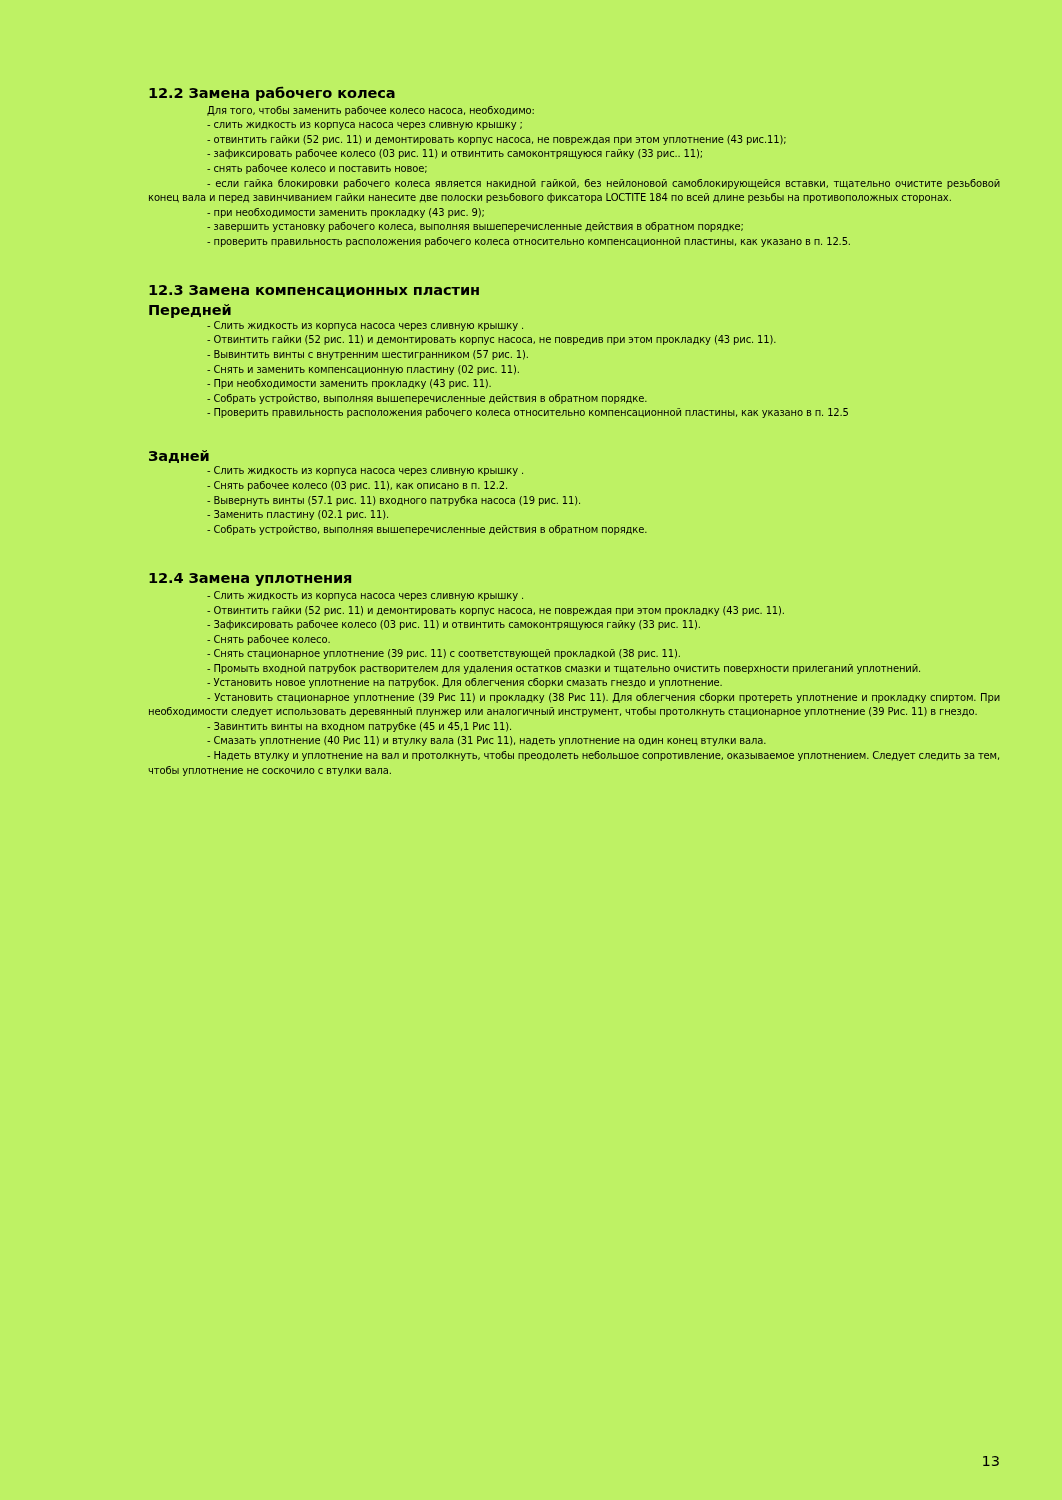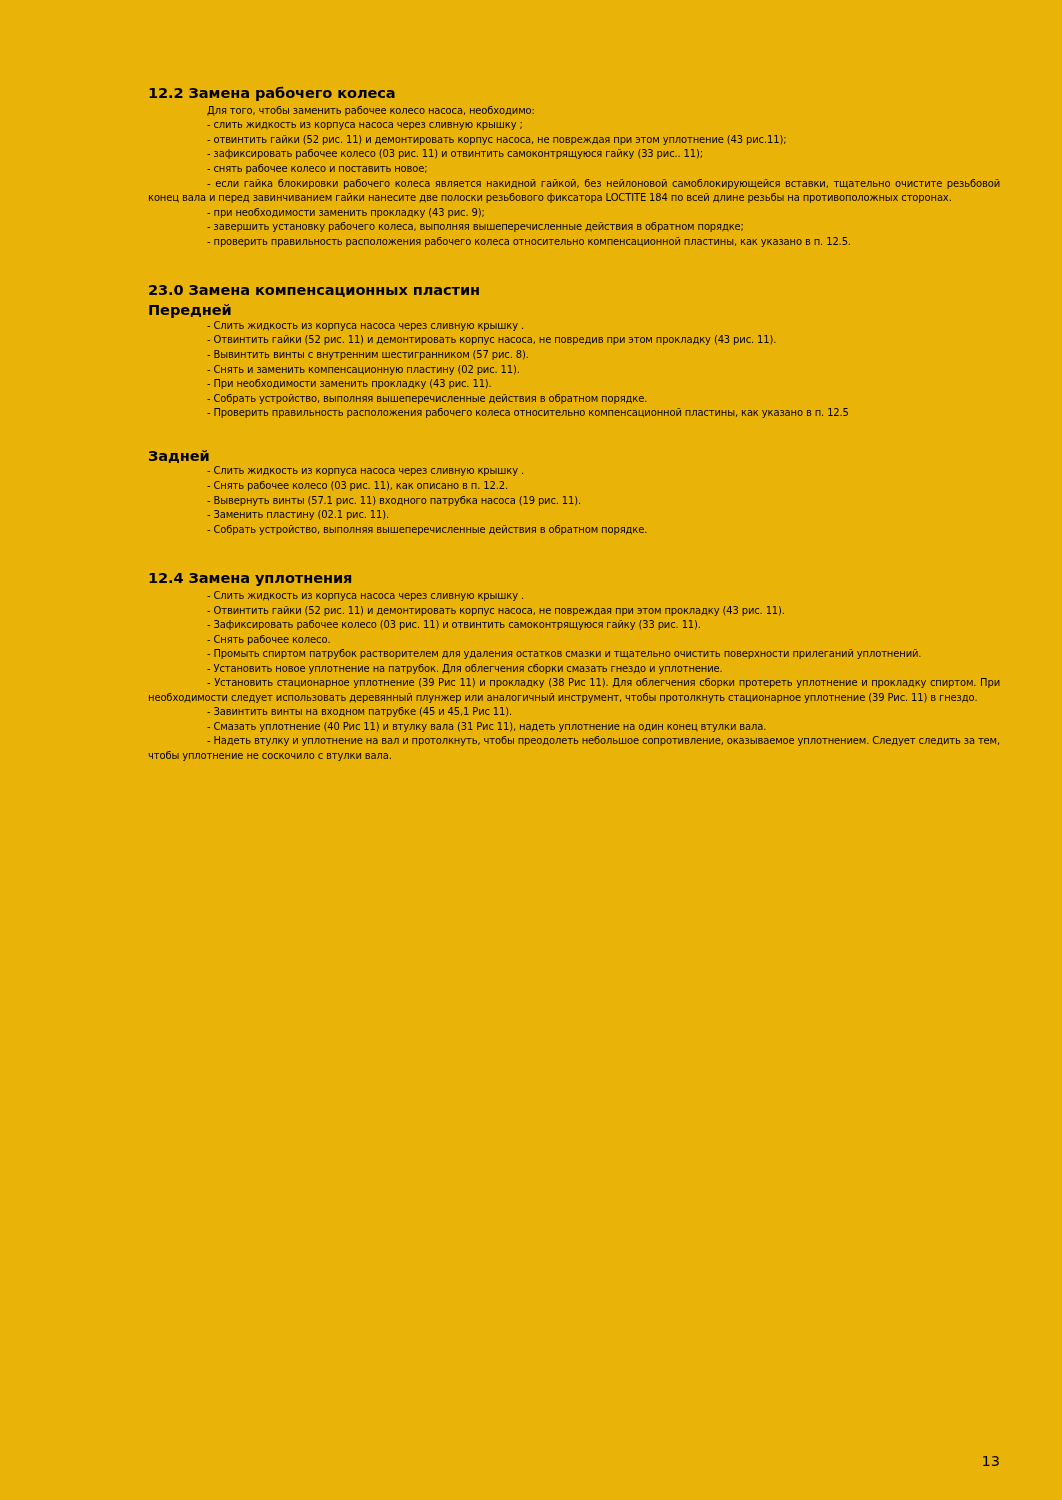--- a/index.html
+++ b/index.html
@@ -4,21 +4,21 @@
 <style>
   html, body {
     margin: 0;
     padding: 0;
     background: #ffffff;
   }
   .page {
     position: relative;
     width: 1062px;
     height: 1500px;
-    background: #eab308;
+    background: #bef264;
     margin: 0 auto;
     overflow: hidden;
     font-family: "DejaVu Sans", "Liberation Sans", sans-serif;
     color: #000000;
   }
   .content {
     position: absolute;
     left: 148px;
     top: 84px;
     width: 852px;
@@ -73,43 +73,44 @@
       <p class="body nojust">Для того, чтобы заменить рабочее колесо насоса, необходимо:</p>
       <p class="body nojust">- слить жидкость из корпуса насоса через сливную крышку ;</p>
       <p class="body">- отвинтить гайки (52 рис. 11) и демонтировать корпус насоса, не повреждая при этом уплотнение (43 рис.11);</p>
       <p class="body nojust">- зафиксировать рабочее колесо (03 рис. 11) и отвинтить самоконтрящуюся гайку (33 рис.. 11);</p>
       <p class="body nojust">- снять рабочее колесо и поставить новое;</p>
       <p class="body">- если гайка блокировки рабочего колеса является накидной гайкой, без нейлоновой самоблокирующейся вставки, тщательно очистите резьбовой конец вала и перед завинчиванием гайки нанесите две полоски резьбового фиксатора LOCTITE 184 по всей длине резьбы на противоположных сторонах.</p>
       <p class="body nojust">- при необходимости заменить прокладку (43 рис. 9);</p>
       <p class="body">- завершить установку рабочего колеса, выполняя вышеперечисленные действия в обратном порядке;</p>
       <p class="body">- проверить правильность расположения рабочего колеса относительно компенсационной пластины, как указано в п. 12.5.</p>
       <div class="gap-lg"></div>
-      <div class="h2">23.0 Замена компенсационных пластин</div>
+      <div class="h2">12.3 Замена компенсационных пластин</div>
       <div class="subhead">Передней</div>
       <p class="body nojust">- Слить жидкость из корпуса насоса через сливную крышку .</p>
       <p class="body">- Отвинтить гайки (52 рис. 11) и демонтировать корпус насоса, не повредив при этом прокладку (43 рис. 11).</p>
-      <p class="body nojust">- Вывинтить винты с внутренним шестигранником (57 рис. 8).</p>
+      <p class="body nojust">- Вывинтить винты с внутренним шестигранником (57 рис. 1).</p>
       <p class="body nojust">- Снять и заменить компенсационную пластину (02 рис. 11).</p>
       <p class="body nojust">- При необходимости заменить прокладку (43 рис. 11).</p>
       <p class="body nojust">- Собрать устройство, выполняя вышеперечисленные действия в обратном порядке.</p>
       <p class="body">- Проверить правильность расположения рабочего колеса относительно компенсационной пластины, как указано в п. 12.5</p>
       <div class="gap-md"></div>
       <div class="subhead">Задней</div>
       <p class="body nojust">- Слить жидкость из корпуса насоса через сливную крышку .</p>
       <p class="body nojust">- Снять рабочее колесо (03 рис. 11), как описано в п. 12.2.</p>
       <p class="body nojust">- Вывернуть винты (57.1 рис. 11) входного патрубка насоса (19 рис. 11).</p>
       <p class="body nojust">- Заменить пластину (02.1 рис. 11).</p>
       <p class="body nojust">- Собрать устройство, выполняя вышеперечисленные действия в обратном порядке.</p>
       <div class="gap-lg"></div>
       <div class="h2">12.4 Замена уплотнения</div>
       <p class="body nojust">- Слить жидкость из корпуса насоса через сливную крышку .</p>
       <p class="body">- Отвинтить гайки (52 рис. 11) и демонтировать корпус насоса, не повреждая при этом прокладку (43 рис. 11).</p>
       <p class="body nojust">- Зафиксировать рабочее колесо (03 рис. 11) и отвинтить самоконтрящуюся гайку (33 рис. 11).</p>
       <p class="body nojust">- Снять рабочее колесо.</p>
-      <p class="body">- Промыть спиртом патрубок растворителем для удаления остатков смазки и тщательно очистить поверхности прилеганий уплотнений.</p>
+      <p class="body nojust">- Снять стационарное уплотнение (39 рис. 11) с соответствующей прокладкой (38 рис. 11).</p>
+      <p class="body">- Промыть входной патрубок растворителем для удаления остатков смазки и тщательно очистить поверхности прилеганий уплотнений.</p>
       <p class="body nojust">- Установить новое уплотнение на патрубок. Для облегчения сборки смазать гнездо и уплотнение.</p>
       <p class="body">- Установить стационарное уплотнение (39 Рис 11) и прокладку (38 Рис 11). Для облегчения сборки протереть уплотнение и прокладку спиртом. При необходимости следует использовать деревянный плунжер или аналогичный инструмент, чтобы протолкнуть стационарное уплотнение (39 Рис. 11) в гнездо.</p>
       <p class="body nojust">- Завинтить винты на входном патрубке (45 и 45,1 Рис 11).</p>
       <p class="body">- Смазать уплотнение (40 Рис 11) и втулку вала (31 Рис 11), надеть уплотнение на один конец втулки вала.</p>
       <p class="body">- Надеть втулку и уплотнение на вал и протолкнуть, чтобы преодолеть небольшое сопротивление, оказываемое уплотнением. Следует следить за тем, чтобы уплотнение не соскочило с втулки вала.</p>
     </div>
   <div class="pagenum">13</div>
 </div>
 
 </body></html>

